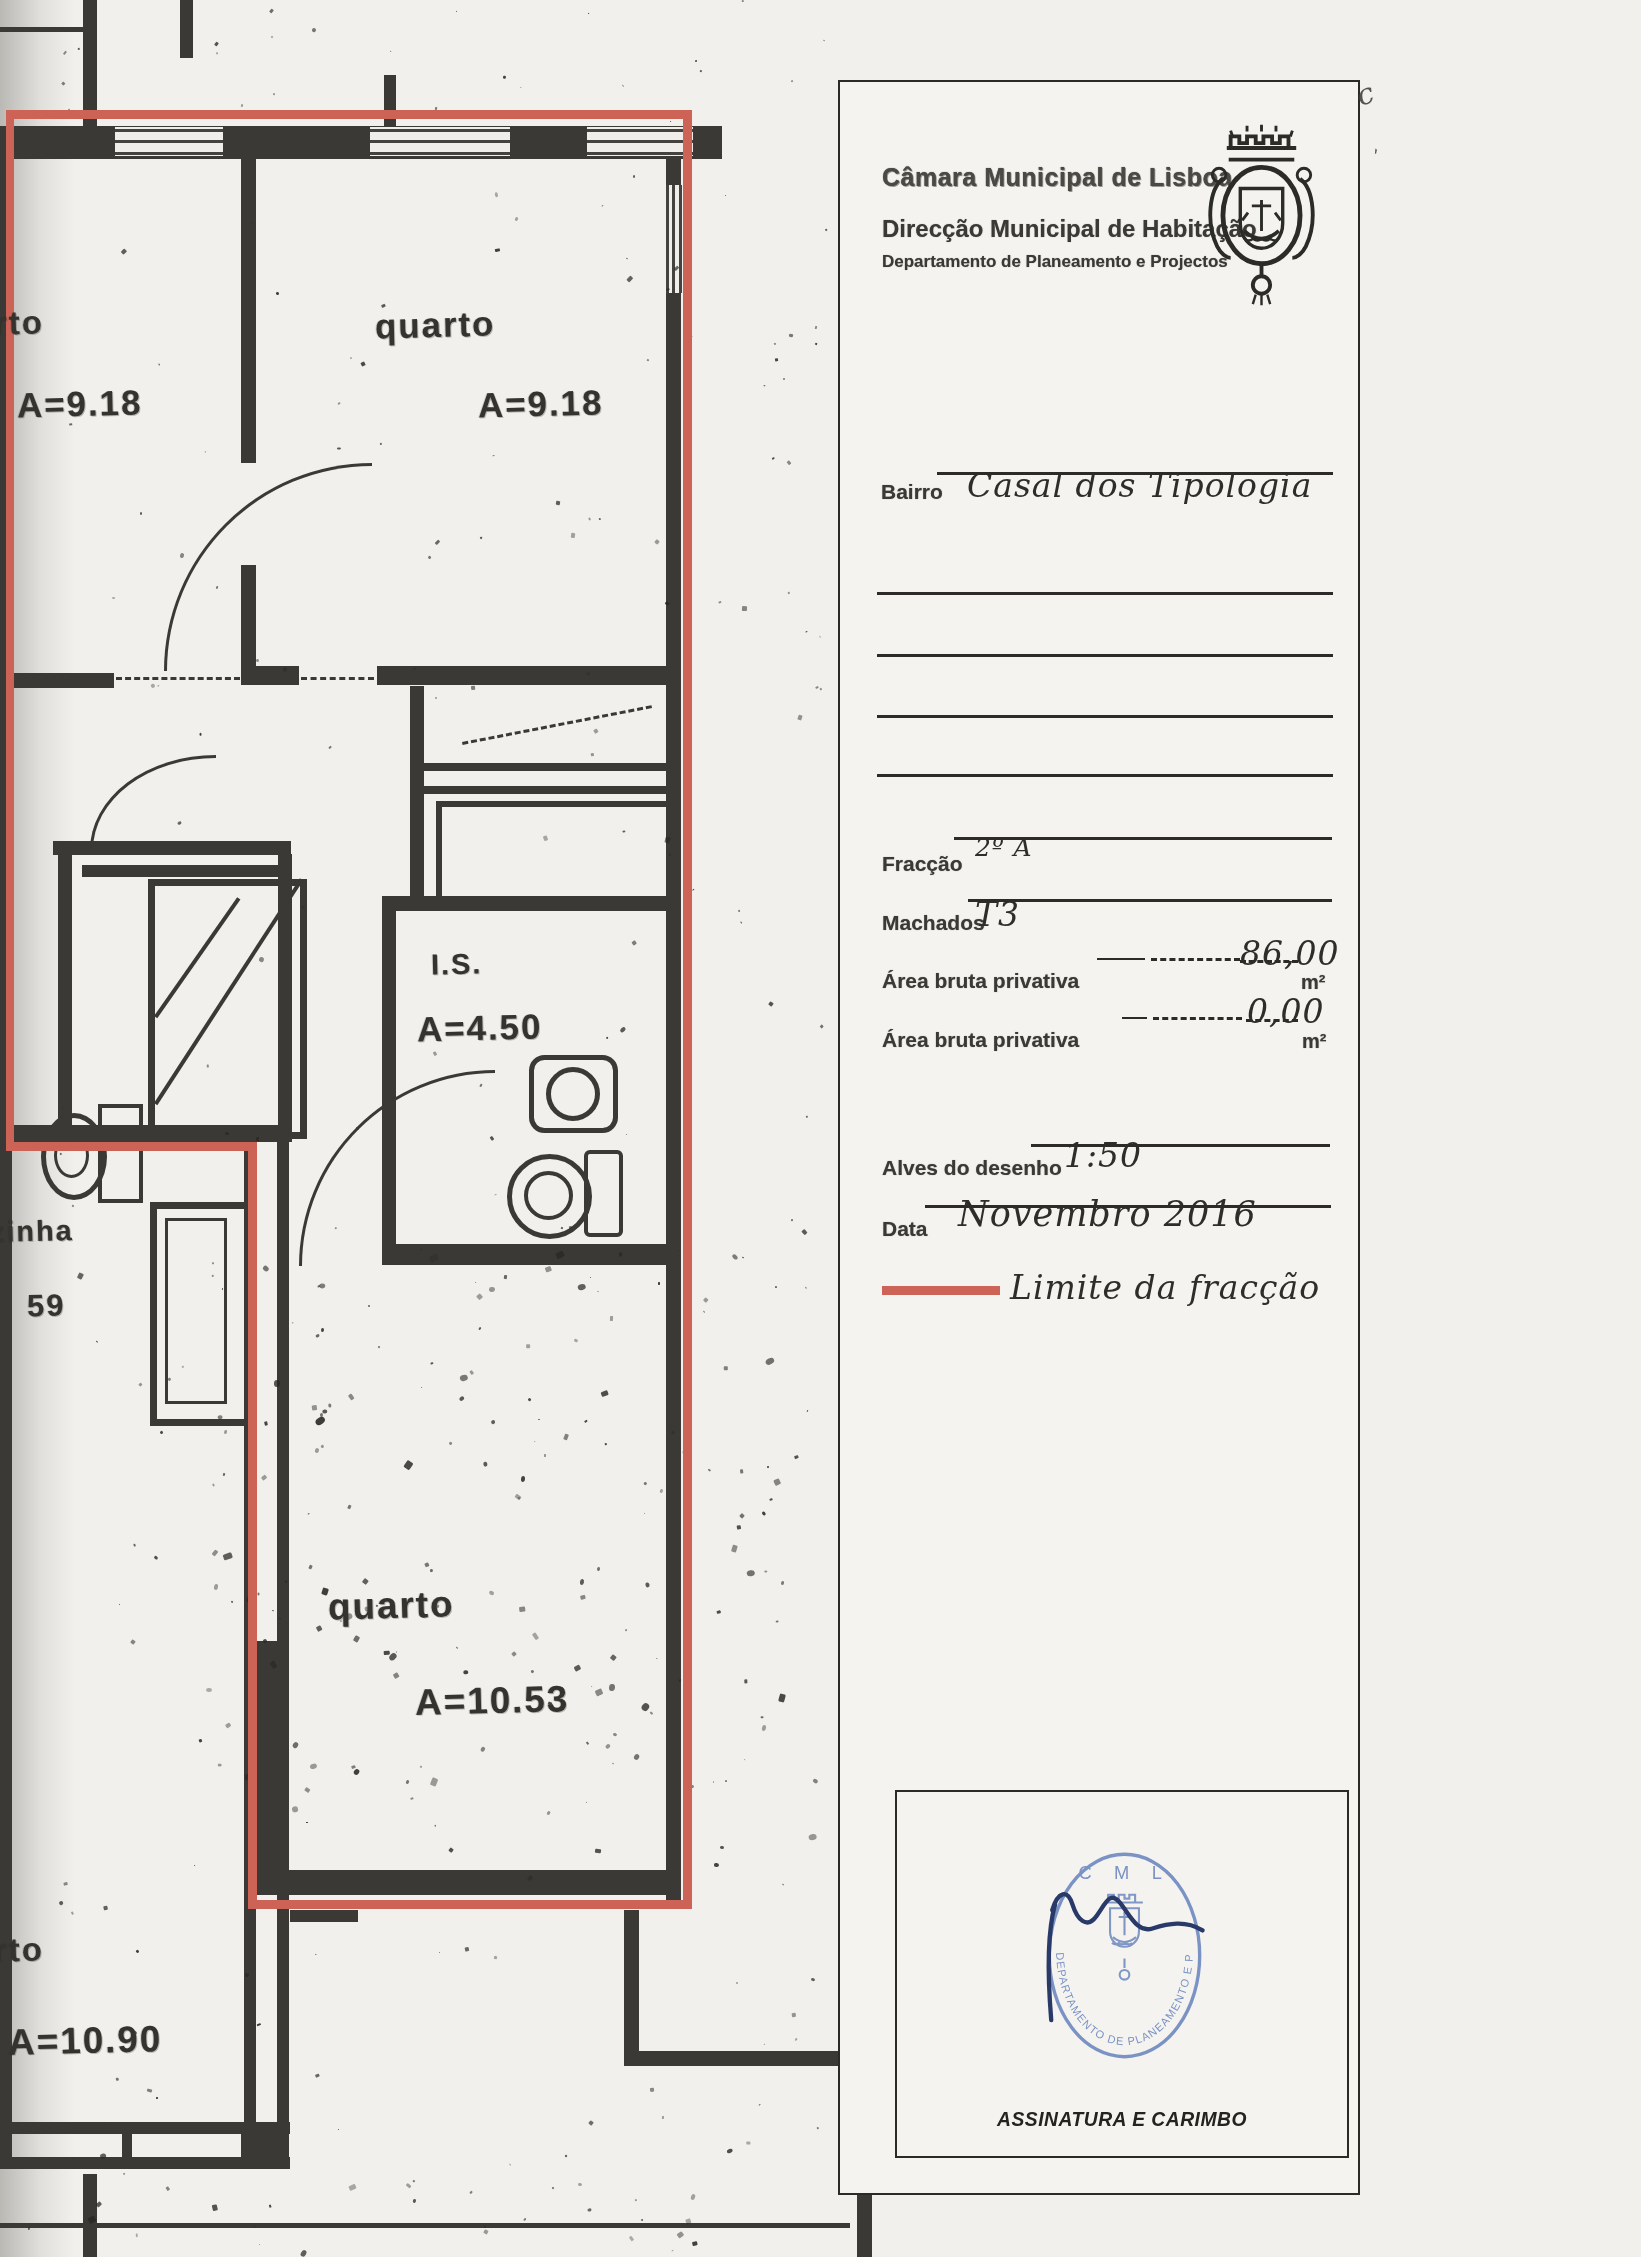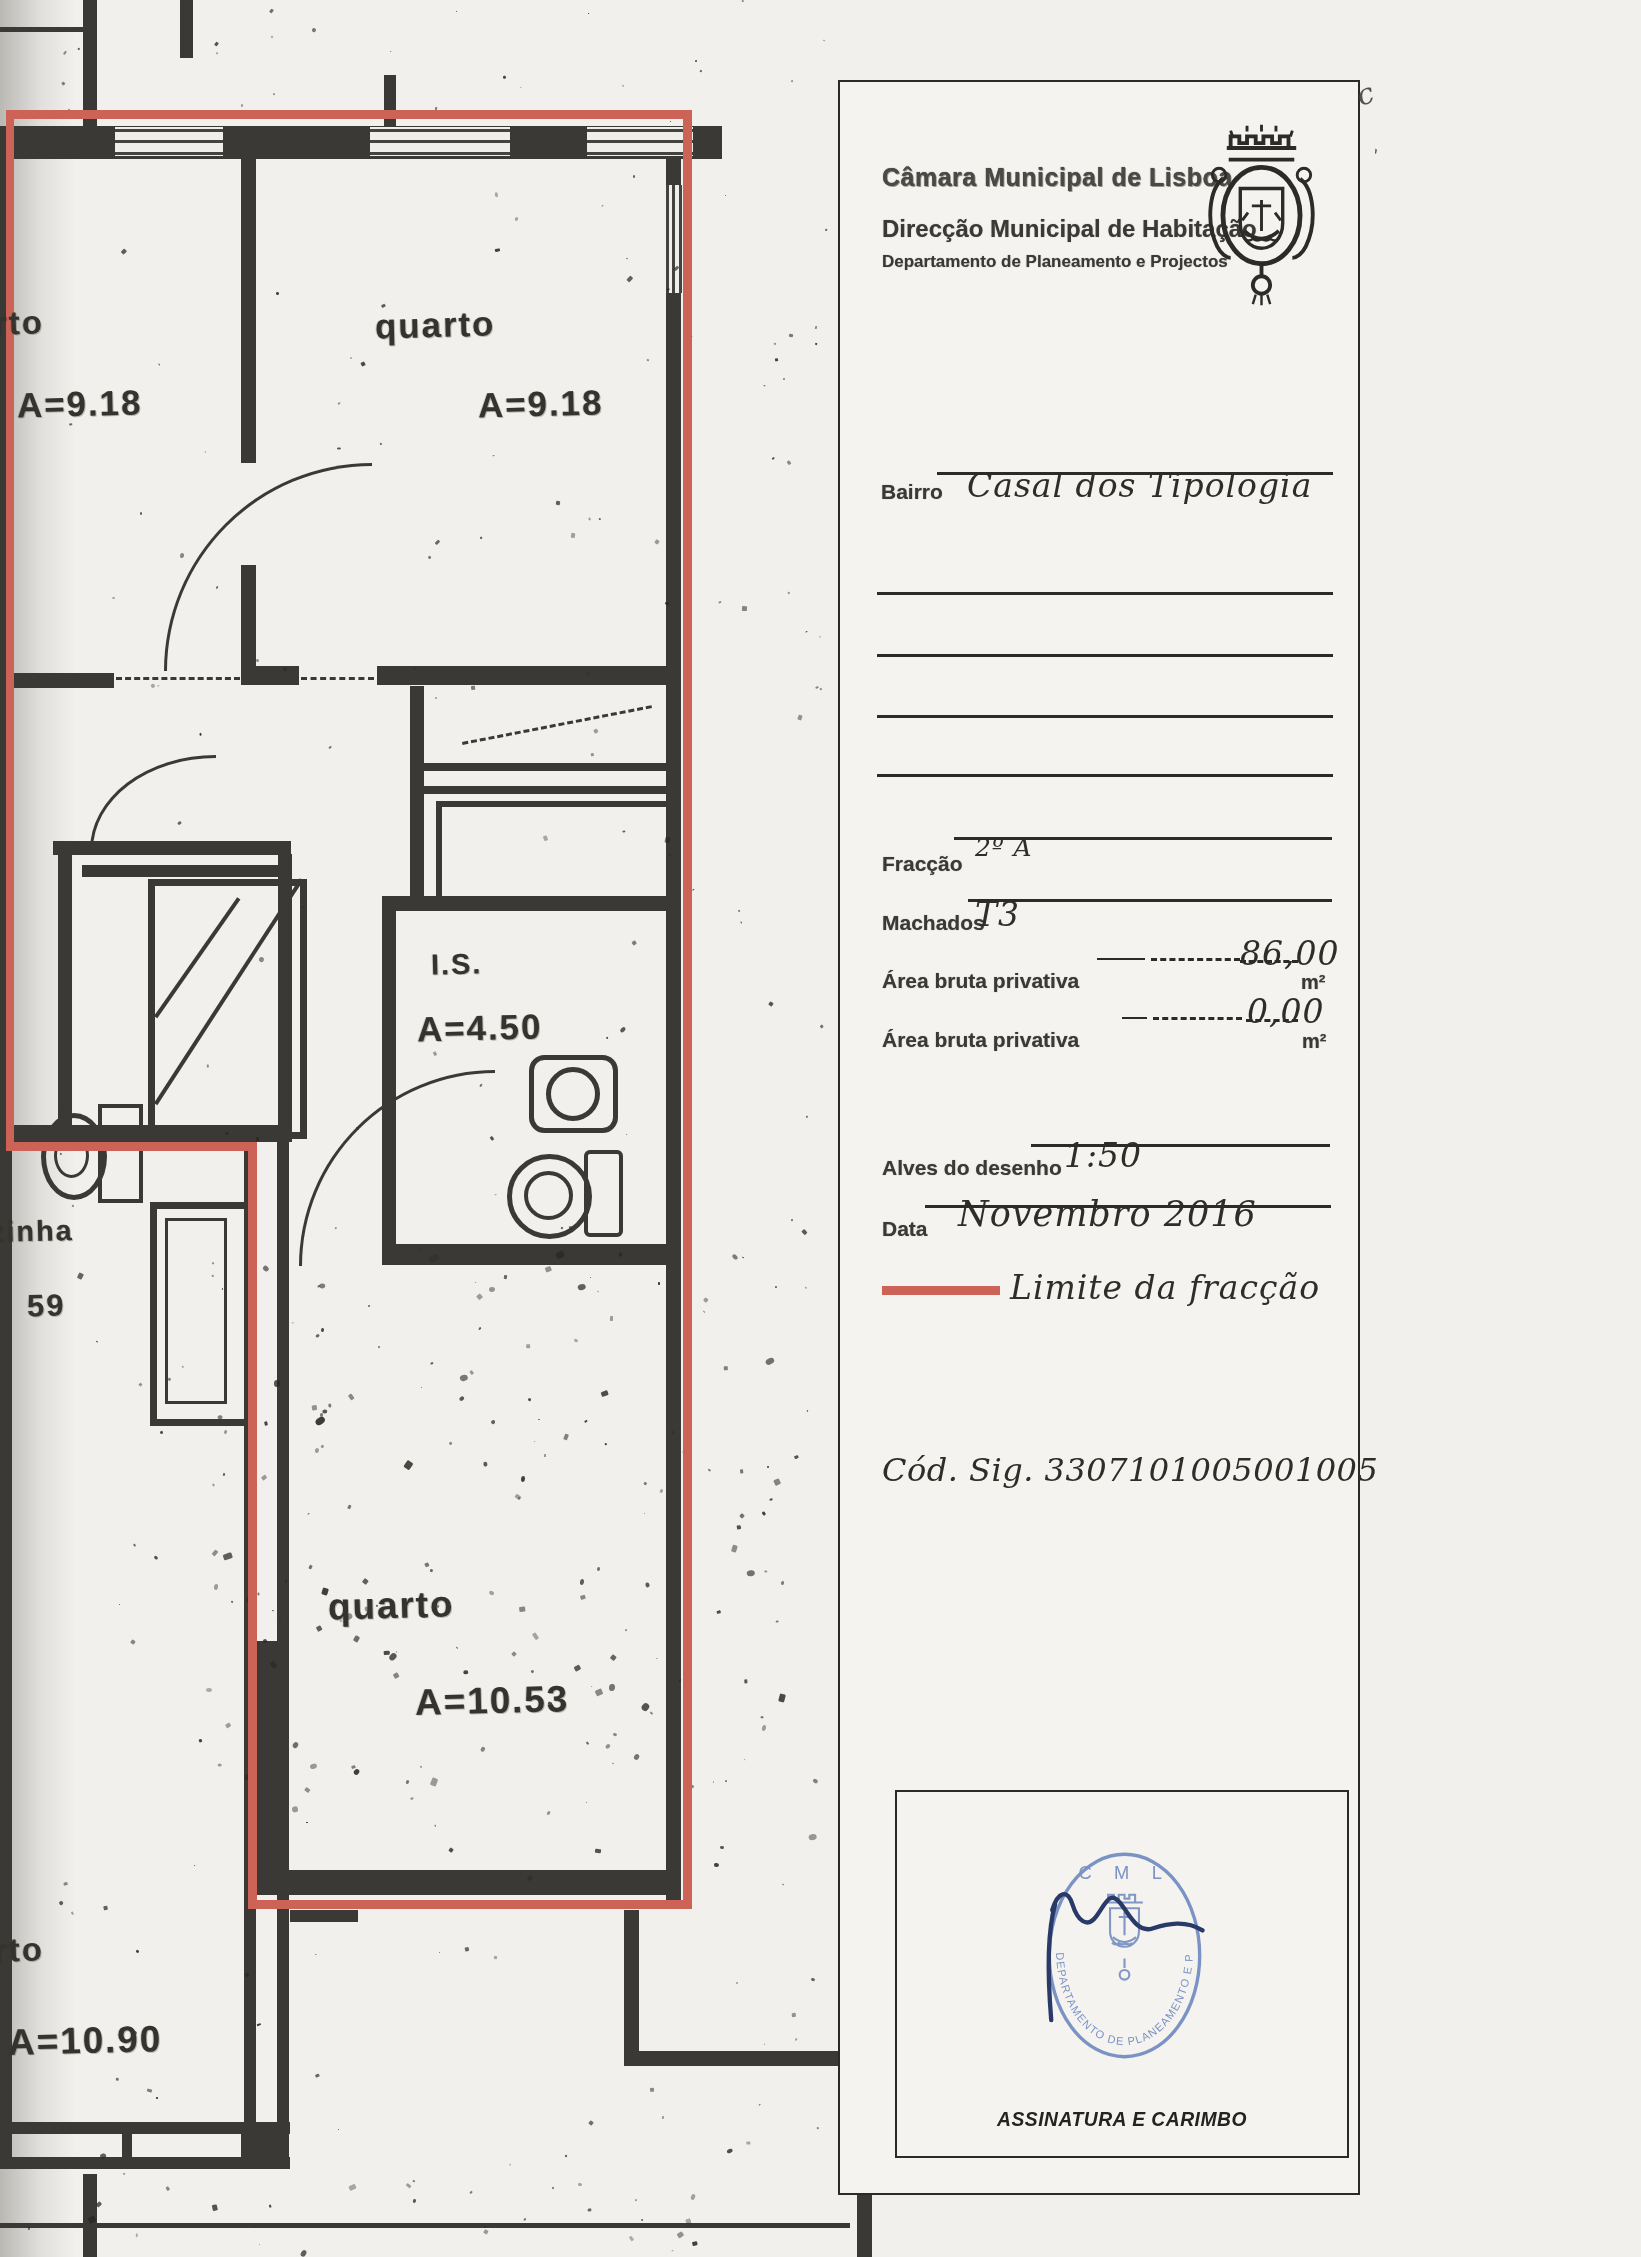--- a/index.html
+++ b/index.html
@@ -214,21 +214,20 @@
     <span class="flabel" style="left:42px;top:1074px;font-size:21px;">Alves do desenho</span>
     <span class="hw" style="left:224px;top:1054px;font-size:33px;">1:50</span>
     <i class="fline" style="left:191px;top:1062px;width:299px;"></i>
     <span class="flabel" style="left:42px;top:1135px;font-size:21px;">Data</span>
     <span class="hw" style="left:118px;top:1112px;font-size:35px;">Novembro 2016</span>
     <i class="fline" style="left:85px;top:1123px;width:406px;"></i>
 
     <i class="rl" style="left:42px;top:1204px;width:118px;height:8.7px;"></i>
     <span class="hw" style="left:170px;top:1186px;font-size:33px;">Limite da fracção</span>
 
-    <span class="hw" style="left:42px;top:1369px;font-size:32px;letter-spacing:0.5px;">Cód. Sig. 3307101005001005</span>
 
     <div id="sigbox">
       <svg style="position:absolute;left:126px;top:43px;" width="203" height="241" viewBox="0 0 210 250">
         <g stroke="#7b93c4" fill="none">
           <ellipse cx="105" cy="125" rx="78" ry="105" stroke-width="3.5"></ellipse>
           <text x="105" y="46" text-anchor="middle" font-size="19" letter-spacing="9" fill="#7b93c4" font-family="Liberation Sans, sans-serif" stroke="none">C M L</text>
           <path id="ringpath" d="M 34,120 A 71,98 0 0 0 176,120" stroke="none" fill="none"></path>
           <text font-size="11.5" letter-spacing="1.2" fill="#7b93c4" stroke="none" font-family="Liberation Sans, sans-serif">
             <textPath href="#ringpath" startOffset="2">DEPARTAMENTO DE PLANEAMENTO E PROJECTOS</textPath>
           </text>

